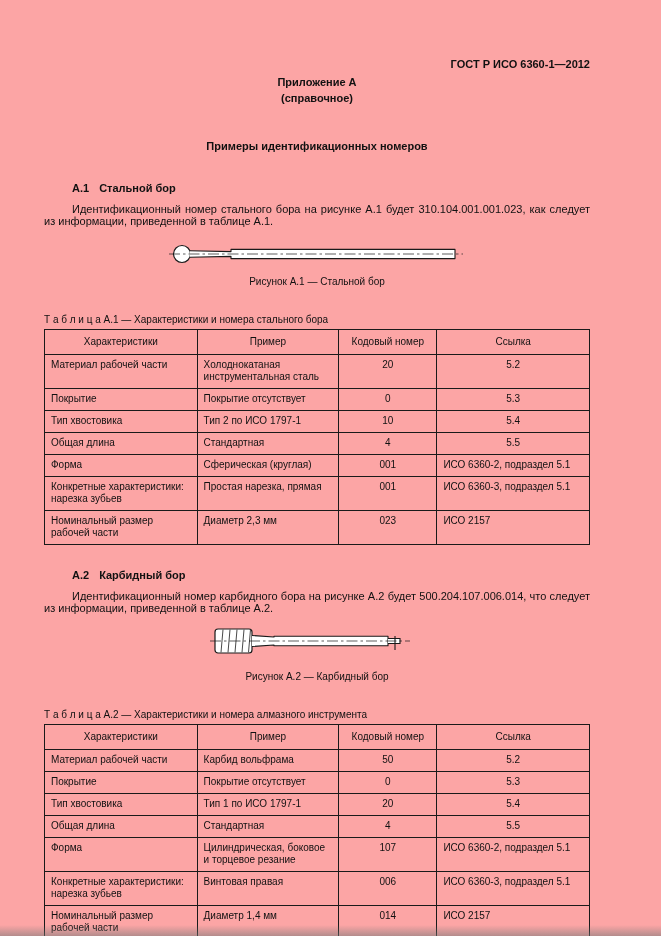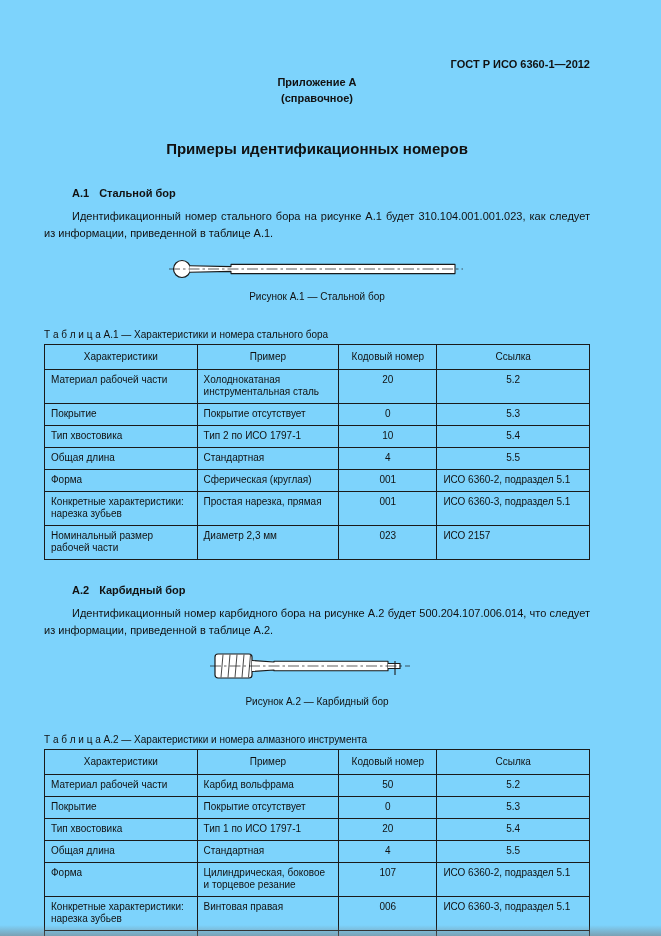--- a/index.html
+++ b/index.html
@@ -3,32 +3,32 @@
 <meta charset="utf-8">
 <style>
   * { margin: 0; padding: 0; box-sizing: border-box; }
   html, body { background: #ffffff; }
   body {
     width: 661px; height: 936px;
     font-family: "Liberation Sans", "DejaVu Sans", sans-serif;
     color: #111;
     overflow: hidden;
   }
-  .page { position: relative; width: 661px; height: 936px; background: #7dd3fc; }
+  .page { position: relative; width: 661px; height: 936px; background: #fca5a5; }
   .content { margin: 0 71px 0 44px; }
 
   .doc-header { padding-top: 58px; text-align: right; font-weight: bold; font-size: 11px; }
   .appendix { margin-top: 4px; text-align: center; font-weight: bold; font-size: 11px; line-height: 16px; }
-  .title { margin-top: 34px; text-align: center; font-weight: bold; font-size: 15px; }
+  .title { margin-top: 34px; text-align: center; font-weight: bold; font-size: 11px; }
 
   .sec-heading { margin-top: 30px; padding-left: 28px; font-weight: bold; font-size: 11px; }
   .sec-heading .sec-num { margin-right: 10px; }
   .sec-heading.second { margin-top: 24px; }
 
-  .para { margin-top: 9px; font-size: 11px; line-height: 17px; text-align: justify; text-indent: 28px; }
+  .para { margin-top: 9px; font-size: 11px; line-height: 12px; text-align: justify; text-indent: 28px; }
 
   .figure { margin-top: 12px; text-align: center; }
   .figure.fig2 { margin-top: 6px; }
   .caption { margin-top: 7px; text-align: center; font-size: 10px; }
 
   .table-title { margin-top: 27px; margin-bottom: 4px; font-size: 10px; }
 
   table.data-table { width: 100%; border-collapse: collapse; font-size: 10px; line-height: 12px; table-layout: fixed; }
   table.data-table col.c1 { width: 28%; }
   table.data-table col.c2 { width: 26%; }

